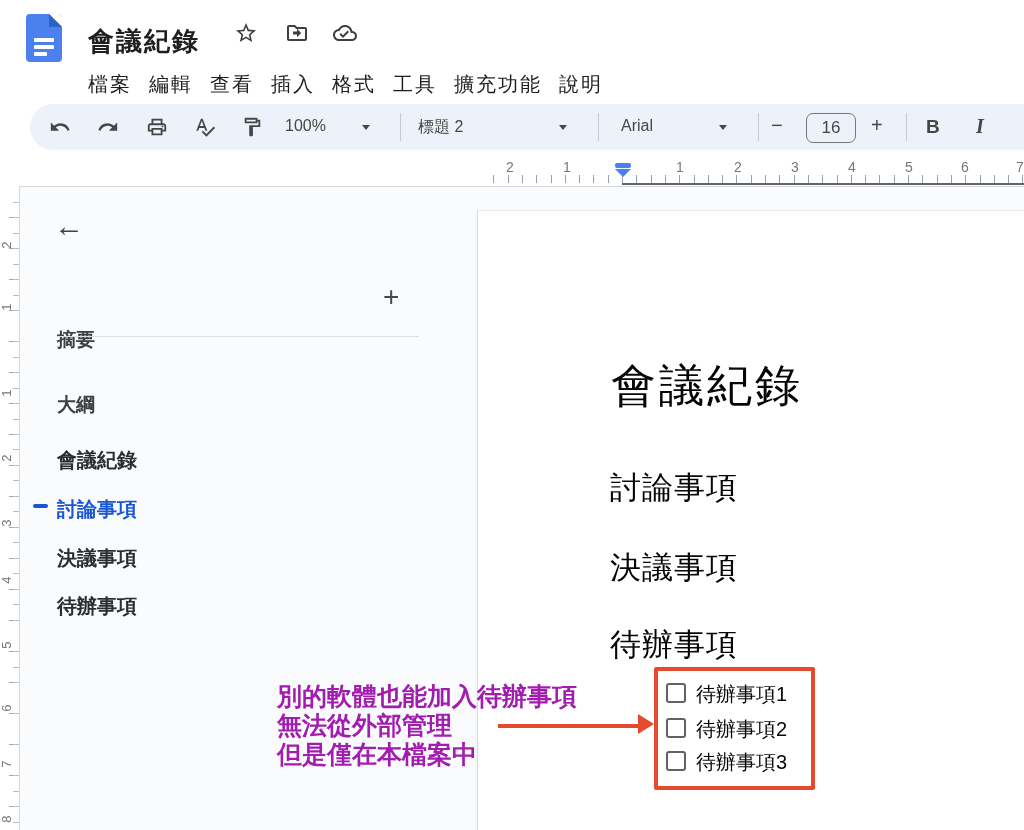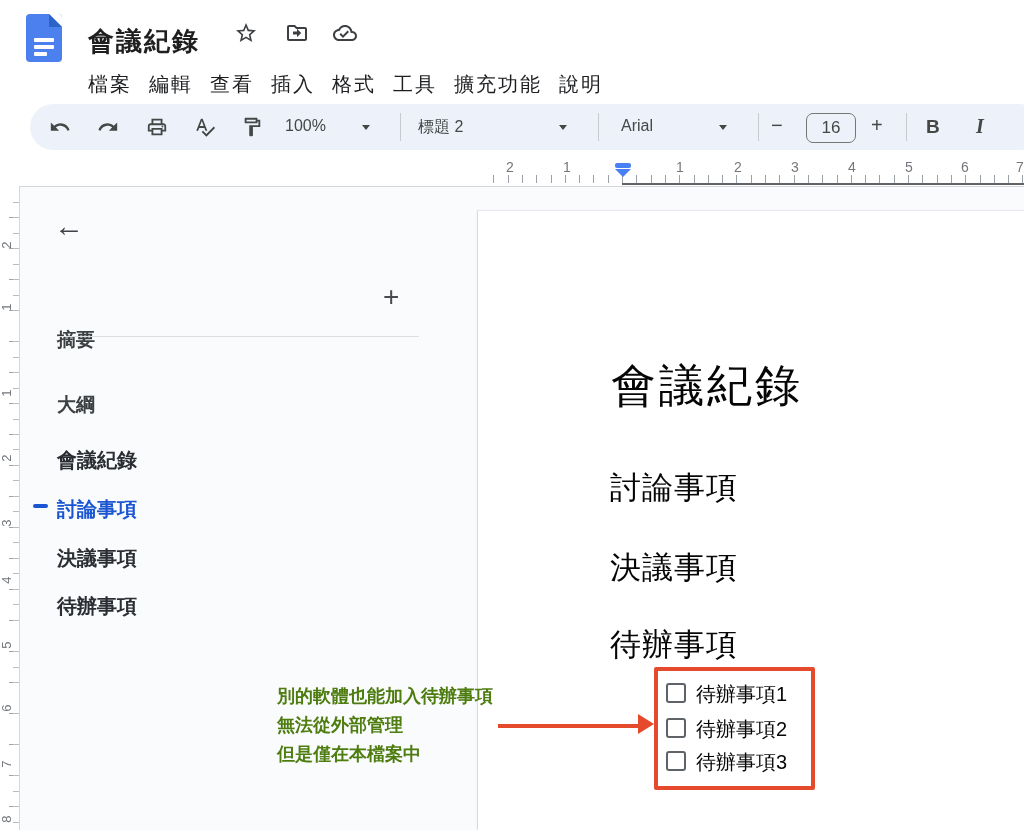--- a/index.html
+++ b/index.html
@@ -44,21 +44,21 @@
   .ol-item{position:absolute;left:57px;font-size:20px;font-weight:600;color:#2a2e33;white-space:nowrap;cursor:pointer;}
   .ol-item.active{color:#1a56d2;font-weight:700;}
   .ol-dash{position:absolute;left:33px;top:504px;width:15px;height:4px;border-radius:2px;background:#1a56d2;}
   
   .d-title{position:absolute;left:611px;top:356px;font-size:45px;letter-spacing:3px;color:#060606;white-space:nowrap;cursor:text;}
   .d-h{position:absolute;left:610px;font-size:31px;letter-spacing:1px;color:#060606;white-space:nowrap;cursor:text;}
   .todo-cb{position:absolute;left:666px;width:16px;height:16px;border:2px solid #5f6368;border-radius:3px;background:#fff;cursor:pointer;}
   .todo-label{position:absolute;left:696px;font-size:20px;color:#060606;white-space:nowrap;cursor:text;}
   
   .red-box{position:absolute;left:654px;top:667px;width:153px;height:115px;border:4px solid #e64a2d;border-radius:2px;}
-  .ann-text{position:absolute;left:277px;top:682px;font-size:18px;font-weight:700;line-height:29px;color:#4d7c0f;white-space:nowrap;}
+  .ann-text{position:absolute;left:277px;top:682px;font-size:25px;font-weight:700;line-height:29px;color:#a21caf;white-space:nowrap;}
   .arrow-line{position:absolute;left:498px;top:724px;width:140px;height:4px;background:#e64a2d;}
   .arrow-head{position:absolute;left:638px;top:714px;width:0;height:0;border-top:10px solid transparent;border-bottom:10px solid transparent;border-left:16px solid #e64a2d;}
 </style>
 </head>
 <body>
 
 <div class="app">
 
   <div class="docs-icon">
     <div class="docs-fold-cover"></div>

